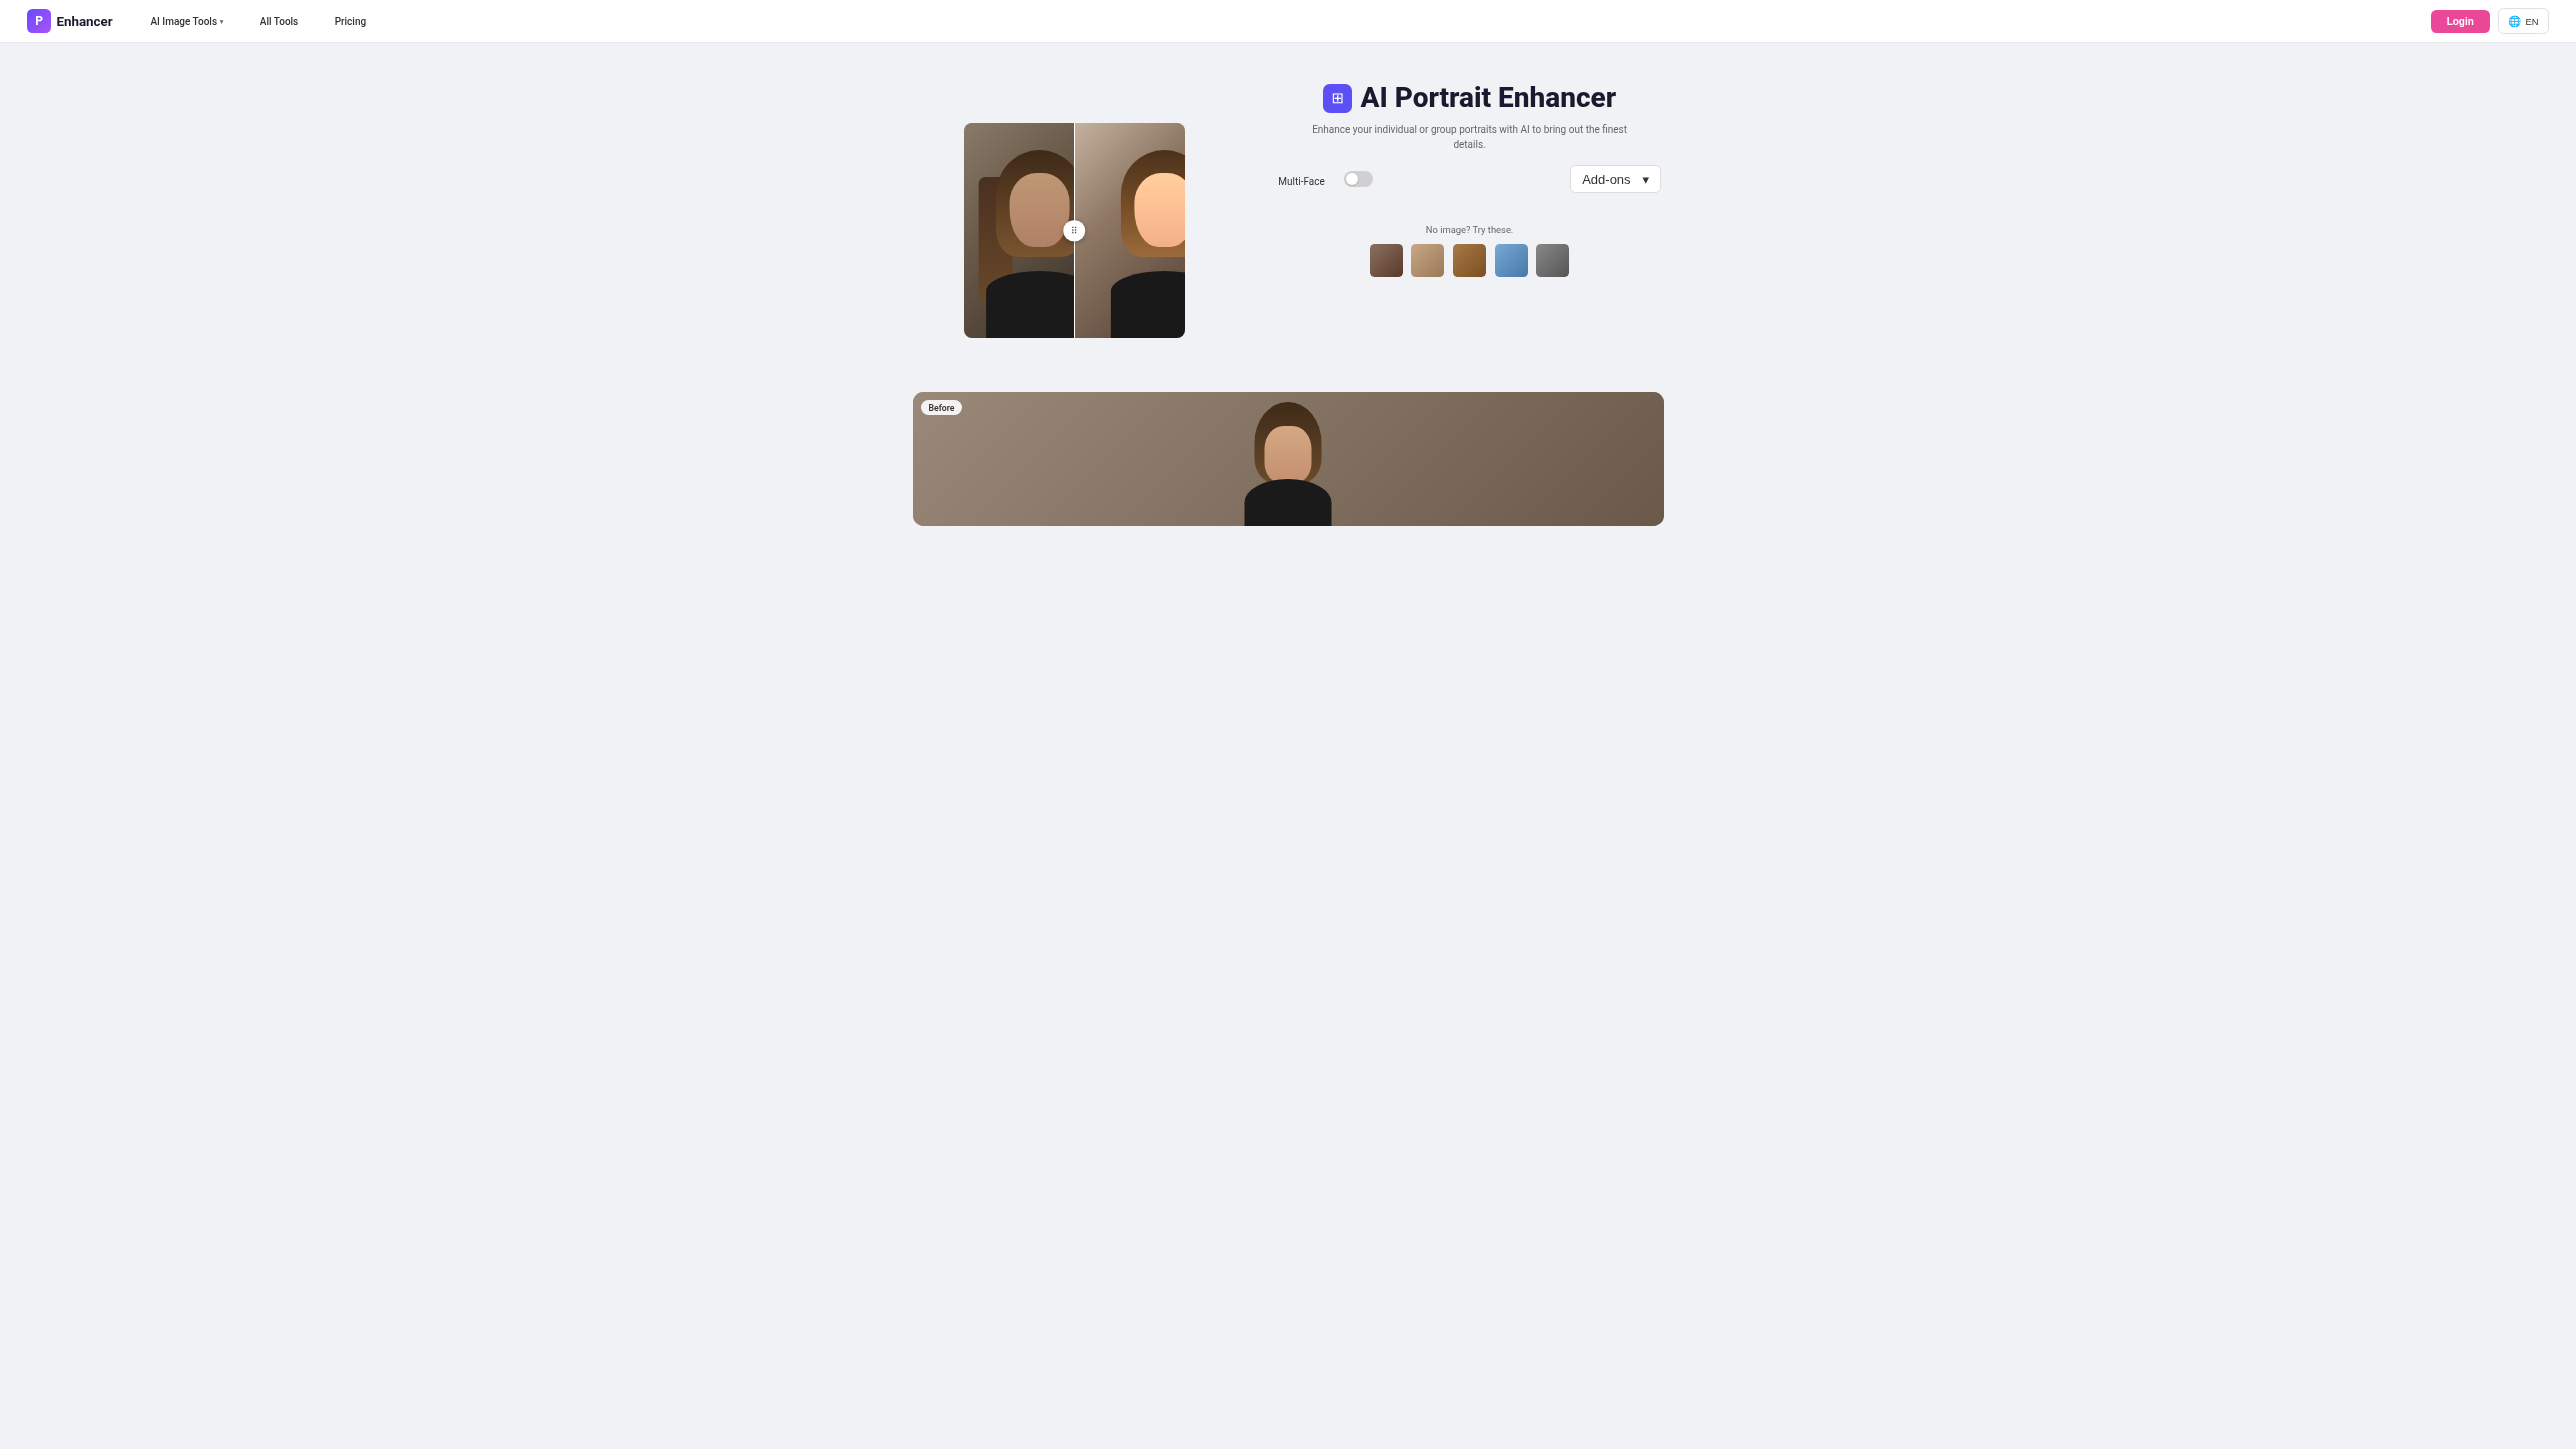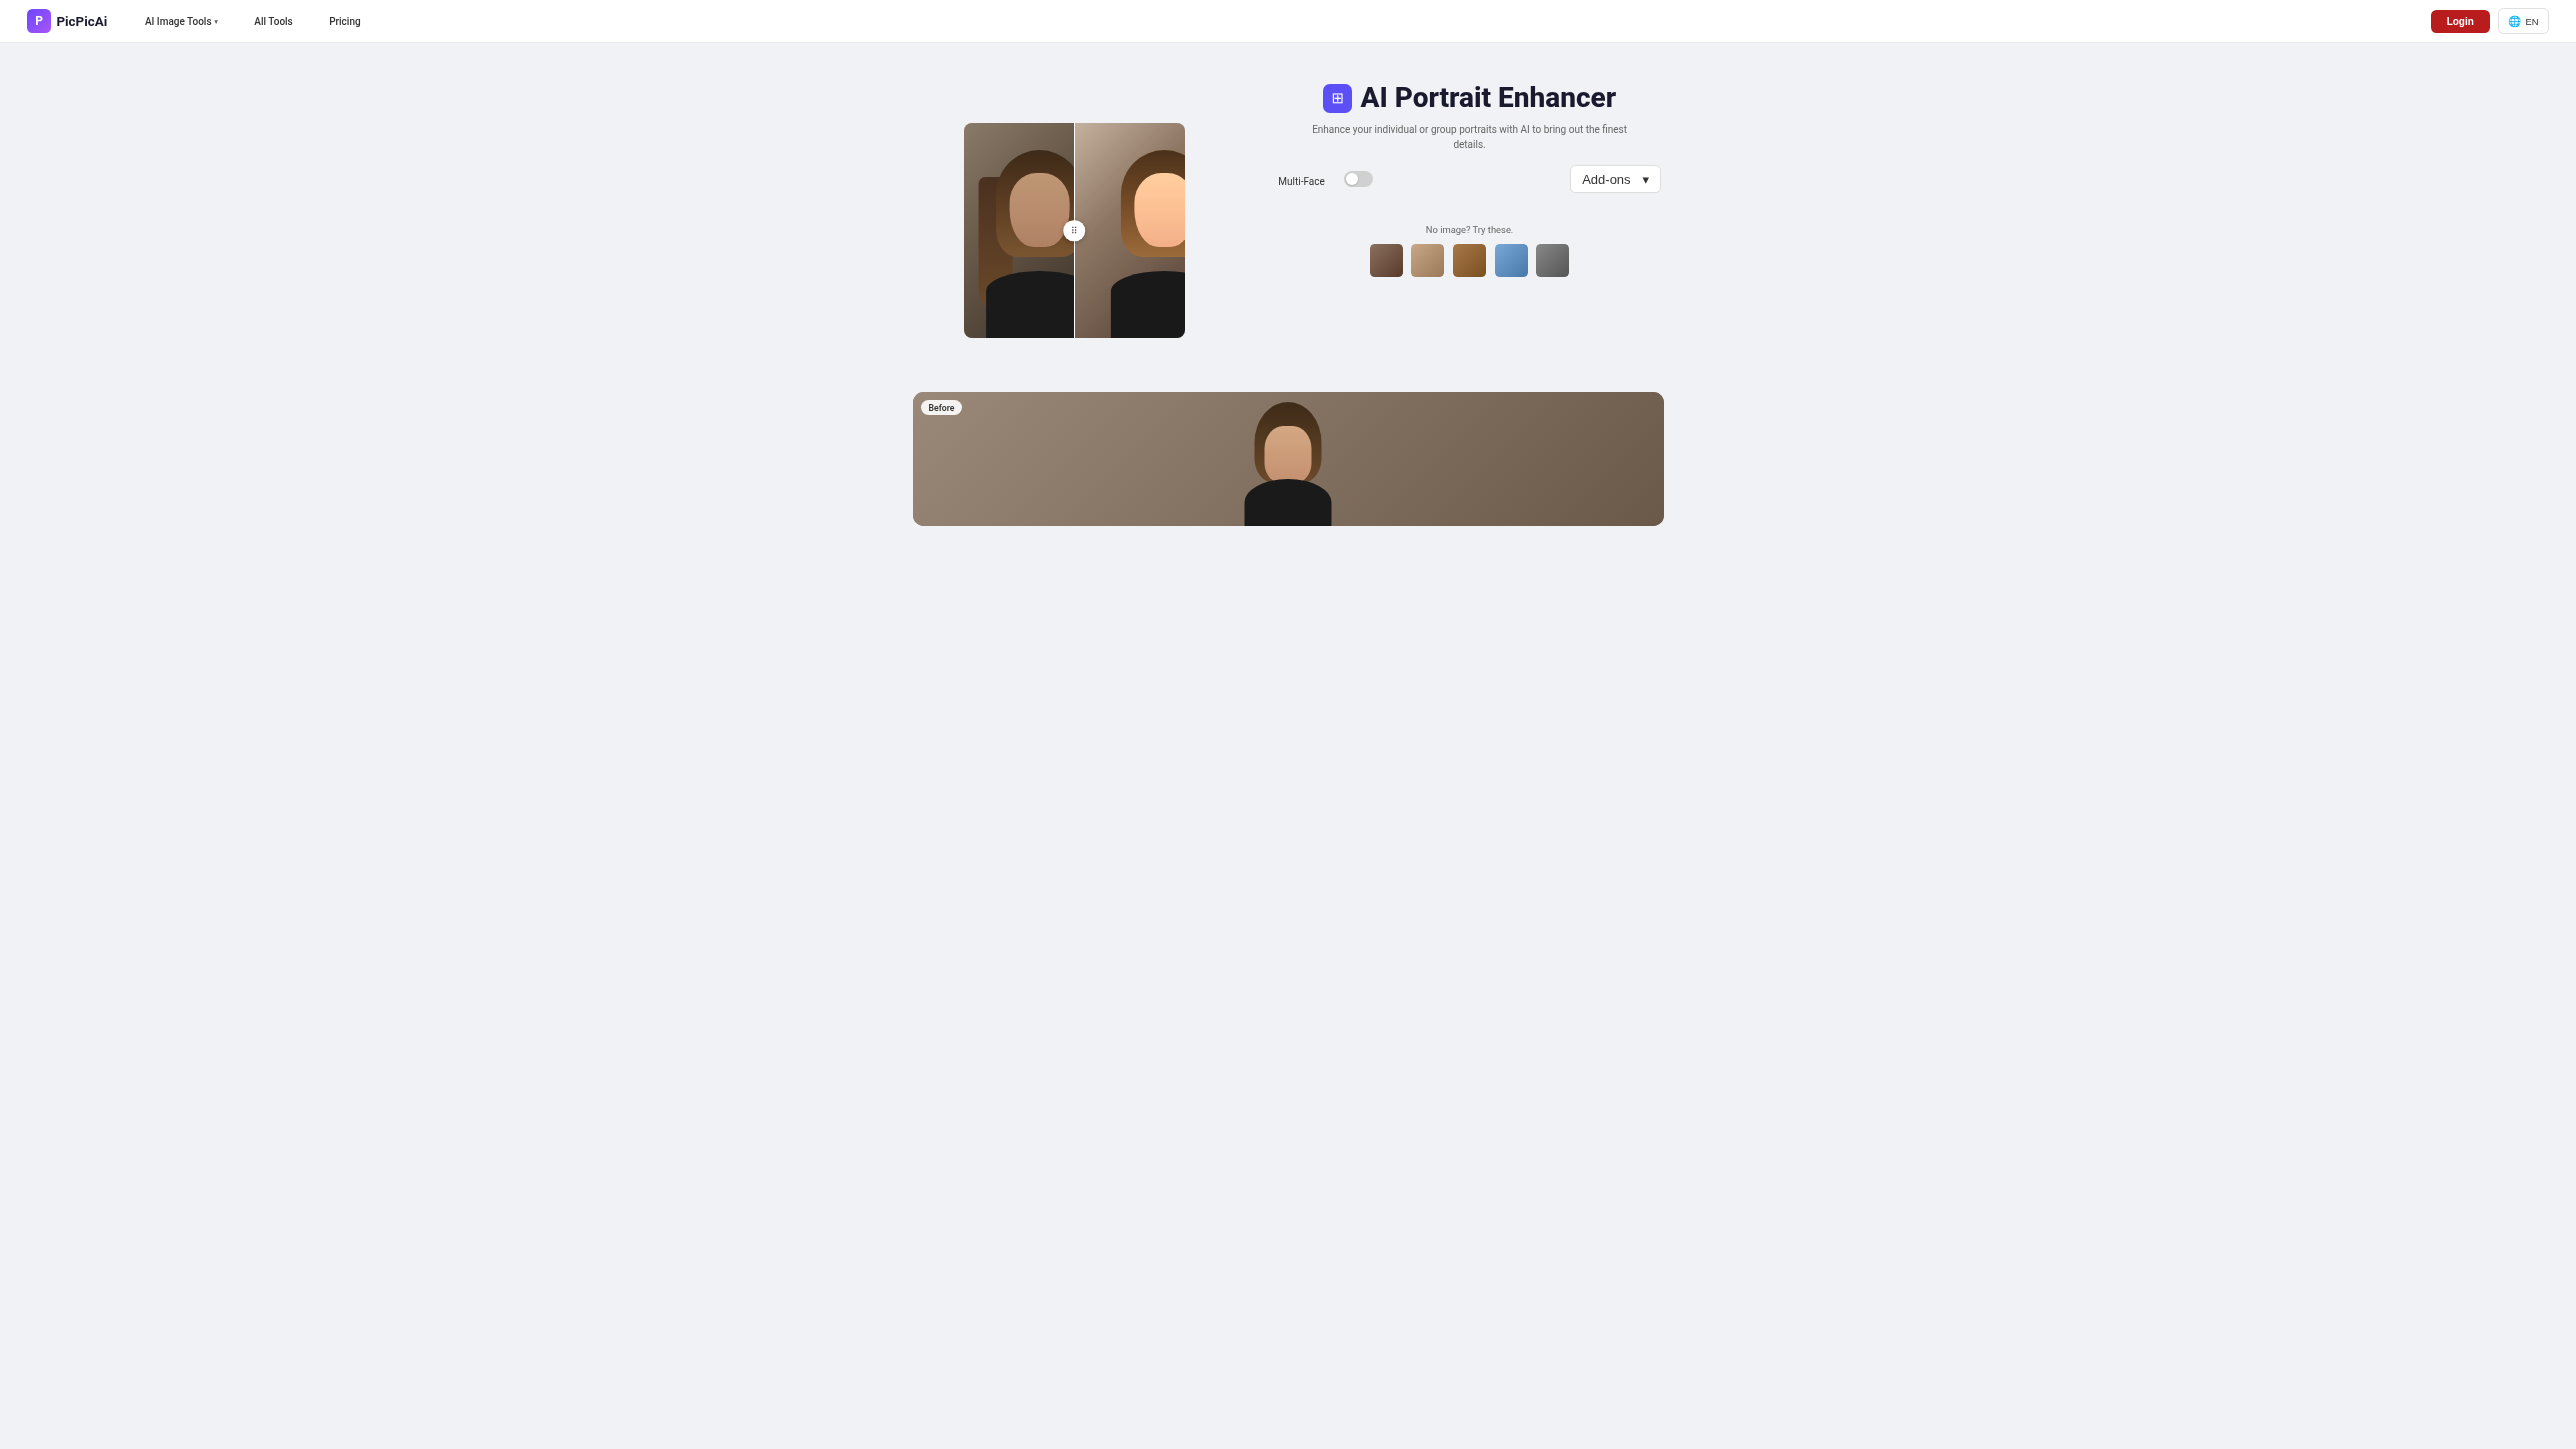--- a/index.html
+++ b/index.html
@@ -60,21 +60,21 @@
       gap: 2.7px;
       font-weight: 500;
     }
     .nav-link .chevron { font-size: 7.4px; color: #666; }
     .nav-actions {
       display: flex;
       align-items: center;
       gap: 8px;
     }
     .btn-login {
-      background: #b91c1c;
+      background: #ec4899;
       color: white;
       border: none;
       padding: 6px 16px;
       border-radius: 5.4px;
       font-size: 10px;
       font-weight: 600;
       cursor: pointer;
     }
     .btn-lang {
       display: flex;
@@ -441,21 +441,21 @@
     }
   </style>
 </head>
 <body>
 
 <nav>
   <a class="nav-logo" href="#">
     <div class="logo-icon">
       <span>P</span>
     </div>
-    <span>PicPicAi</span>
+    <span>Enhancer</span>
   </a>
 
   <div class="nav-links">
     <div class="nav-link">
       <span>AI Image Tools</span>
       <span class="chevron">▾</span>
     </div>
     <div class="nav-link">
       <span>All Tools</span>
     </div>

